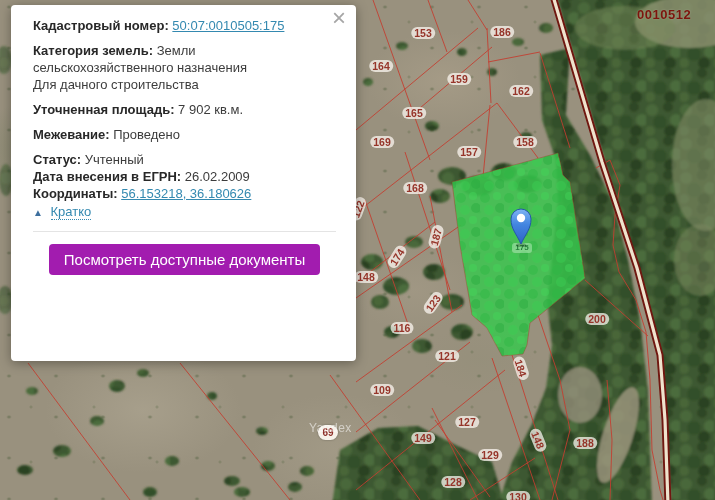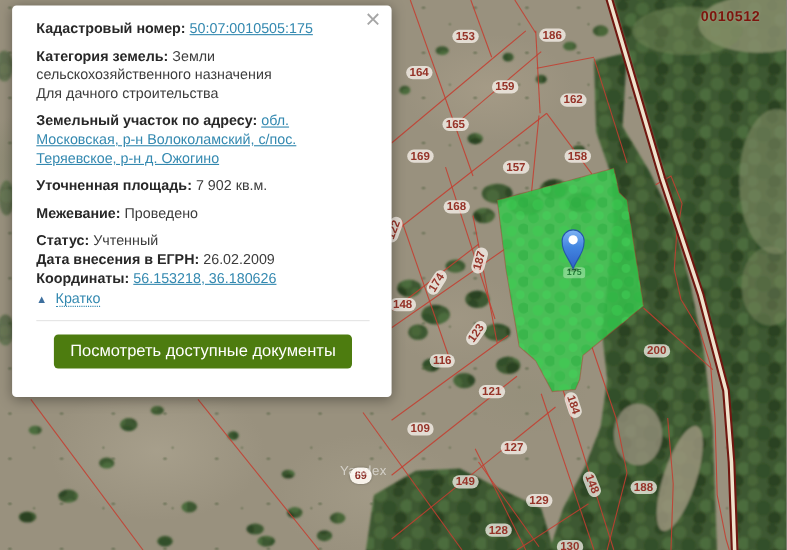--- a/index.html
+++ b/index.html
@@ -49,21 +49,21 @@
   .popup a{color:#3489b0;text-decoration:underline;cursor:pointer;}
   .blockline{line-height:17px;}
   .nl{display:block;}
   .close-x{position:absolute;top:0px;right:10px;font-size:24px;line-height:26px;
     color:#a6a6a6;cursor:pointer;font-weight:300;}
   .collapse-row{margin:2px 0 0;line-height:16px;}
   .collapse-row .tri{color:#3d6f9e;font-size:10px;margin-right:4px;}
   .collapse-row a{text-decoration:none;border-bottom:1px dotted #3489b0;}
   .divider{border-top:1px solid #e4e4e4;margin:10px 0 12px;}
   .btn-row{text-align:center;}
-  .doc-btn{display:inline-block;background:#4d7c0f;color:#fff;border:none;
+  .doc-btn{display:inline-block;background:#a21caf;color:#fff;border:none;
     font-family:"Liberation Sans",sans-serif;font-size:15px;padding:7px 15px;
     border-radius:4px;cursor:pointer;}
 </style>
 </head>
 <body>
 
 <div class="stage">
 
   <div class="field-base"></div>
 
@@ -207,21 +207,21 @@
       <div class="plabel" style="left: 525px; top: 142px; transform: translate(-50%, -50%) rotate(0deg);">158</div>
       <div class="plabel" style="left: 415px; top: 188px; transform: translate(-50%, -50%) rotate(0deg);">168</div>
       <div class="plabel" style="left: 358px; top: 209px; transform: translate(-50%, -50%) rotate(-70deg);">122</div>
       <div class="plabel" style="left: 436px; top: 237px; transform: translate(-50%, -50%) rotate(-75deg);">187</div>
       <div class="plabel" style="left: 397px; top: 257px; transform: translate(-50%, -50%) rotate(-58deg);">174</div>
       <div class="plabel" style="left: 366px; top: 277px; transform: translate(-50%, -50%) rotate(0deg);">148</div>
       <div class="plabel" style="left: 433px; top: 303px; transform: translate(-50%, -50%) rotate(-55deg);">123</div>
       <div class="plabel" style="left: 402px; top: 328px; transform: translate(-50%, -50%) rotate(0deg);">116</div>
       <div class="plabel" style="left: 447px; top: 356px; transform: translate(-50%, -50%) rotate(0deg);">121</div>
       <div class="plabel" style="left: 382px; top: 390px; transform: translate(-50%, -50%) rotate(0deg);">109</div>
-      <div class="plabel" style="left: 467px; top: 407px; transform: translate(-50%, -50%) rotate(0deg);">127</div>
+      <div class="plabel" style="left: 467px; top: 422px; transform: translate(-50%, -50%) rotate(0deg);">127</div>
       <div class="plabel" style="left: 423px; top: 438px; transform: translate(-50%, -50%) rotate(0deg);">149</div>
       <div class="plabel" style="left: 490px; top: 455px; transform: translate(-50%, -50%) rotate(0deg);">129</div>
       <div class="plabel" style="left: 453px; top: 482px; transform: translate(-50%, -50%) rotate(0deg);">128</div>
       <div class="plabel" style="left: 518px; top: 497px; transform: translate(-50%, -50%) rotate(0deg);">130</div>
       <div class="plabel" style="left: 521px; top: 368px; transform: translate(-50%, -50%) rotate(72deg);">184</div>
       <div class="plabel" style="left: 538px; top: 440px; transform: translate(-50%, -50%) rotate(68deg);">148</div>
       <div class="plabel" style="left: 585px; top: 443px; transform: translate(-50%, -50%) rotate(0deg);">188</div>
       <div class="plabel" style="left: 597px; top: 319px; transform: translate(-50%, -50%) rotate(0deg);">200</div>
     </div>
 
@@ -243,24 +243,20 @@
     <div class="close-x">×</div>
     <div class="popup-inner">
       <p class="row">
         <b>Кадастровый номер:</b>
         <a>50:07:0010505:175</a>
       </p>
       <p class="row">
         <b>Категория земель:</b>
         <span>Земли сельскохозяйственного назначения</span>
         <span class="nl">Для дачного строительства</span>
-      </p>
-      <p class="row">
-        <b>Земельный участок по адресу:</b>
-        <a>обл. Московская, р-н Волоколамский, с/пос. Теряевское, р-н д. Ожогино</a>
       </p>
       <p class="row">
         <b>Уточненная площадь:</b>
         <span>7 902 кв.м.</span>
       </p>
       <p class="row">
         <b>Межевание:</b>
         <span>Проведено</span>
       </p>
       <div>

